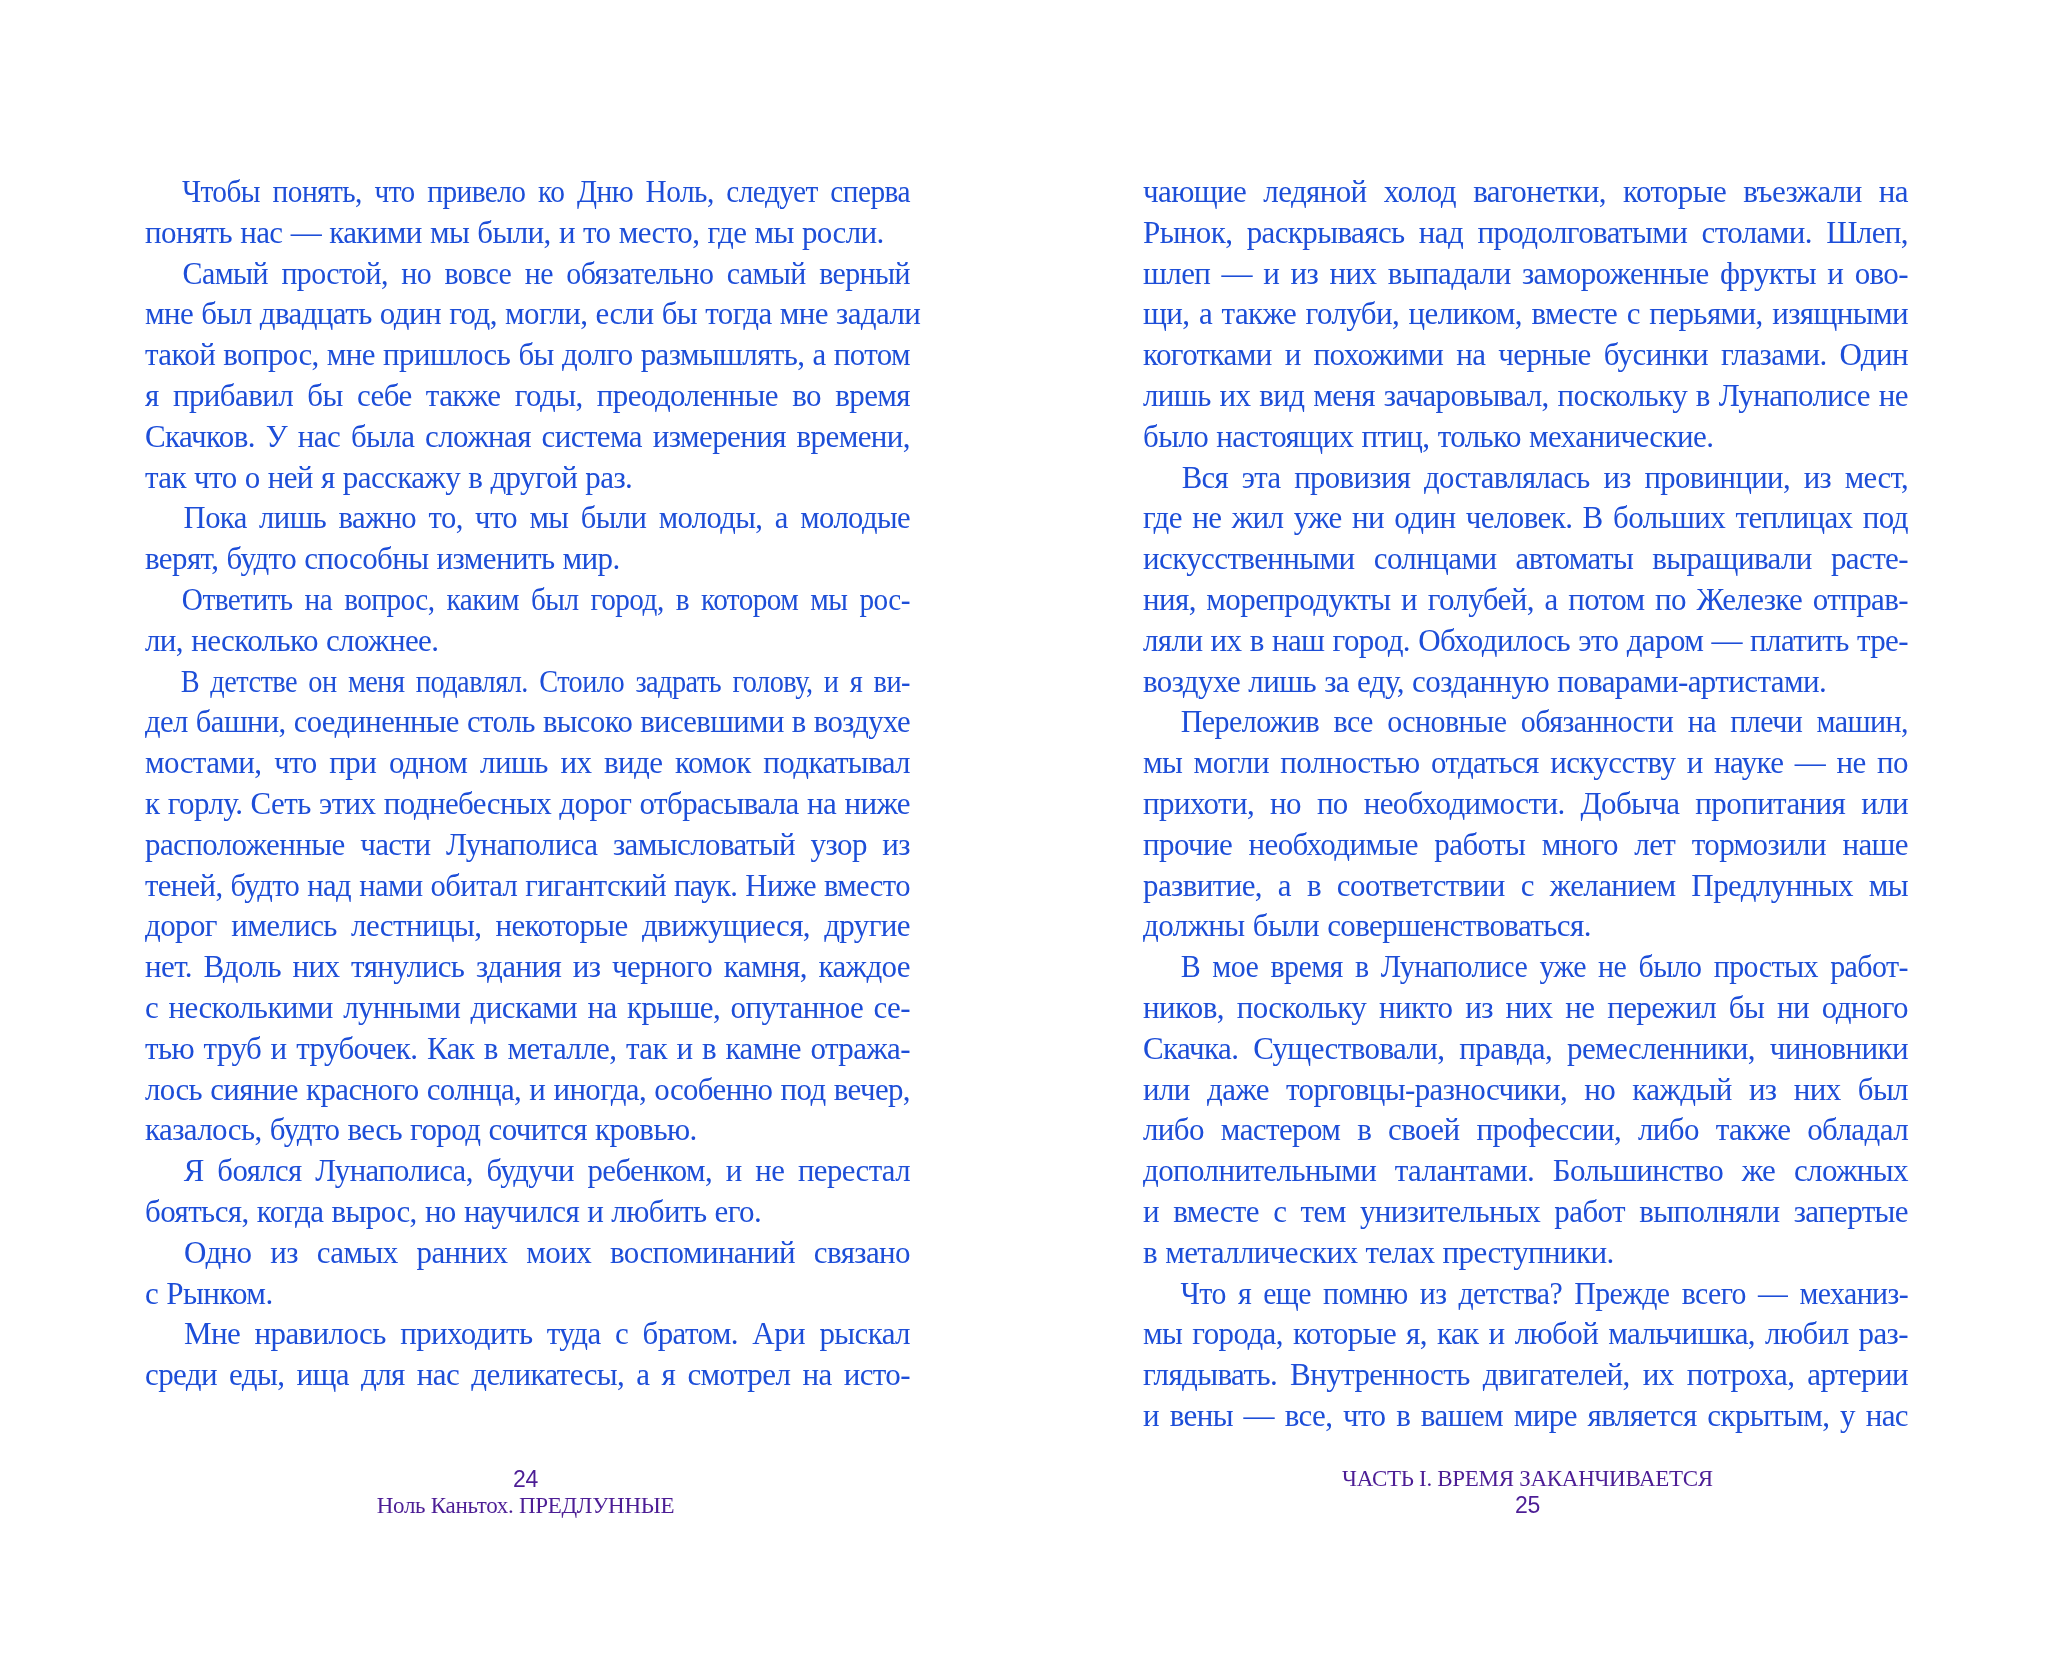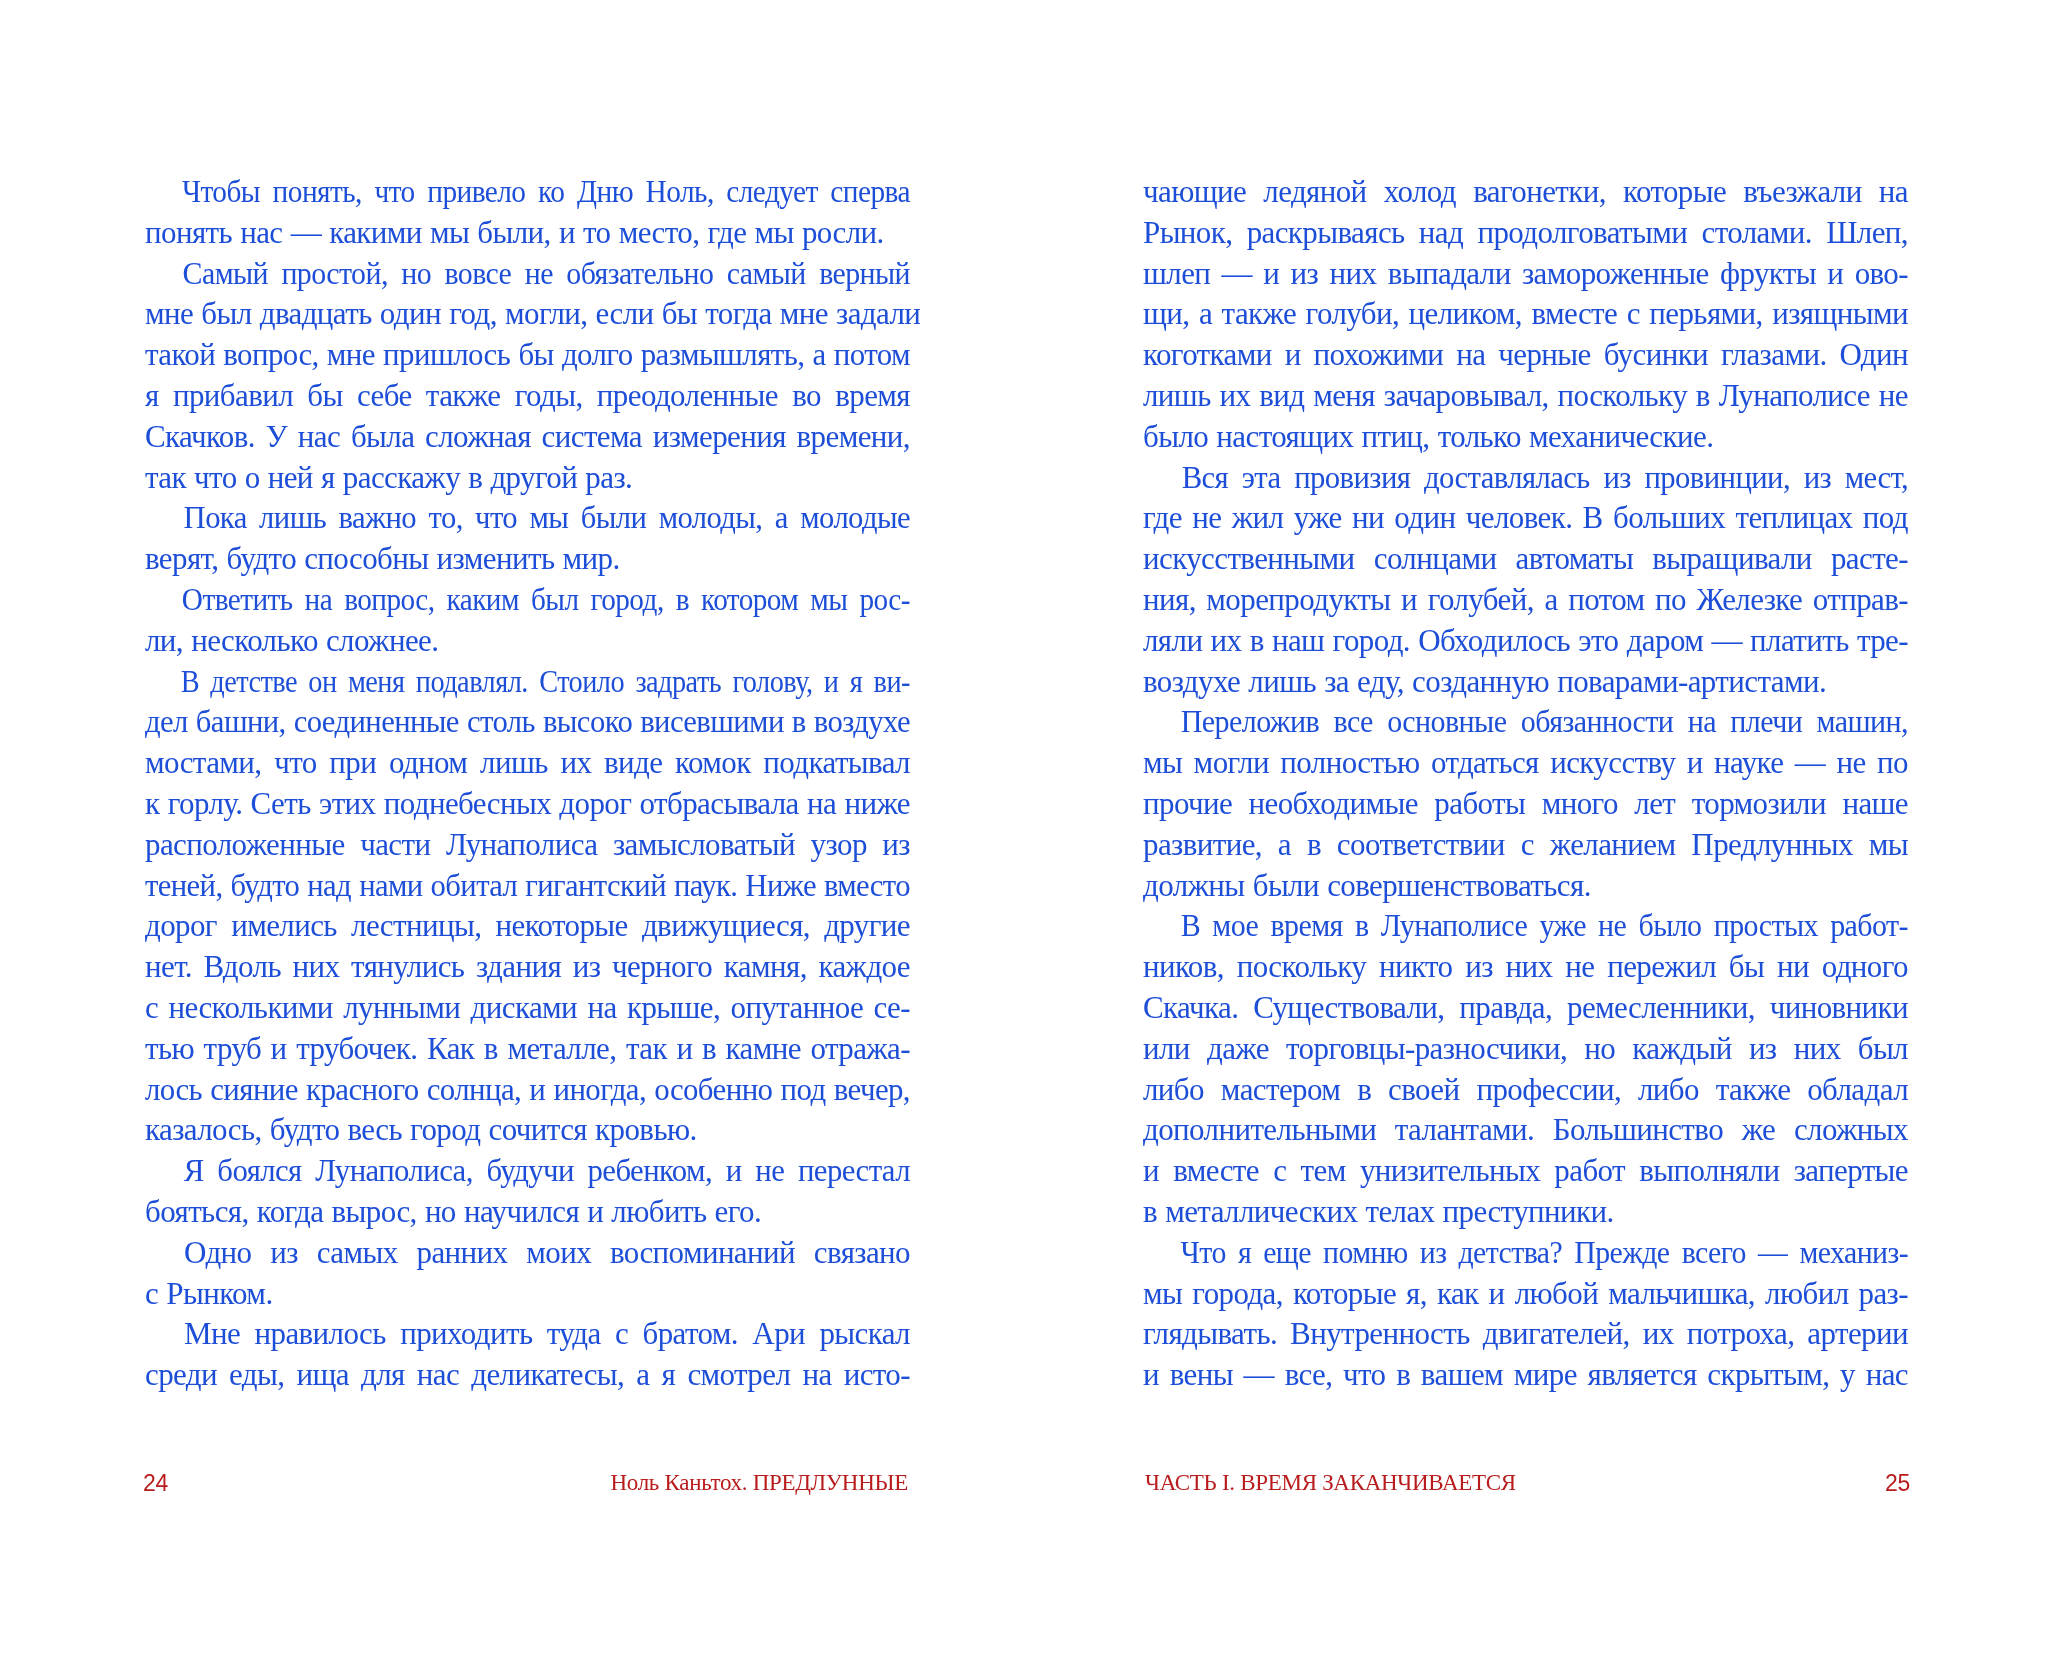--- a/index.html
+++ b/index.html
@@ -22,23 +22,24 @@
     text-align: justify;
     text-align-last: justify;
     letter-spacing: -0.6px;
     word-spacing: 1px;
   }
   .line.last { text-align-last: left; }
   .line.indent { text-indent: 39px; }
   .footer {
     position: absolute; top: 1466px; width: 765px; height: 34px;
     font-family: "Liberation Sans", "DejaVu Sans", sans-serif;
-    font-size: 23px; color: #b91c1c;
-    display: flex; justify-content: space-between; align-items: center;
+    font-size: 23px; color: #4c1d95;
+    display: flex; align-items: center;
     letter-spacing: -0.3px;
+    flex-direction: column;
   }
   .page-left .footer { left: 143px; }
   .page-right .footer { left: 121px; }
   .running-head { font-family: "Liberation Serif", "DejaVu Serif", serif; font-size: 23px; }
 </style>
 </head>
 <body>
 
 <div class="page page-left">
   <div class="column" id="left-col">
@@ -89,20 +90,21 @@
       <span class="line">лишь их вид меня зачаровывал, поскольку в Лунаполисе не</span>
       <span class="line last">было настоящих птиц, только механические.</span>
       <span class="line indent" style="transform-origin: 0px 50%; transform: scaleX(0.9909); width: 772.063px;">Вся эта провизия доставлялась из провинции, из мест,</span>
       <span class="line">где не жил уже ни один человек. В больших теплицах под</span>
       <span class="line">искусственными солнцами автоматы выращивали расте-</span>
       <span class="line">ния, морепродукты и голубей, а потом по Железке отправ-</span>
       <span class="line">ляли их в наш город. Обходилось это даром — платить тре-</span>
       <span class="line last">воздухе лишь за еду, созданную поварами-артистами.</span>
       <span class="line indent" style="transform-origin: 0px 50%; transform: scaleX(0.9684); width: 789.976px;">Переложив все основные обязанности на плечи машин,</span>
       <span class="line">мы могли полностью отдаться искусству и науке — не по</span>
+      <span class="line">прихоти, но по необходимости. Добыча пропитания или</span>
       <span class="line">прочие необходимые работы много лет тормозили наше</span>
       <span class="line">развитие, а в соответствии с желанием Предлунных мы</span>
       <span class="line last">должны были совершенствоваться.</span>
       <span class="line indent" style="transform-origin: 0px 50%; transform: scaleX(0.9672); width: 790.915px;">В мое время в Лунаполисе уже не было простых работ-</span>
       <span class="line">ников, поскольку никто из них не пережил бы ни одного</span>
       <span class="line">Скачка. Существовали, правда, ремесленники, чиновники</span>
       <span class="line">или даже торговцы-разносчики, но каждый из них был</span>
       <span class="line">либо мастером в своей профессии, либо также обладал</span>
       <span class="line">дополнительными талантами. Большинство же сложных</span>
       <span class="line">и вместе с тем унизительных работ выполняли запертые</span>

